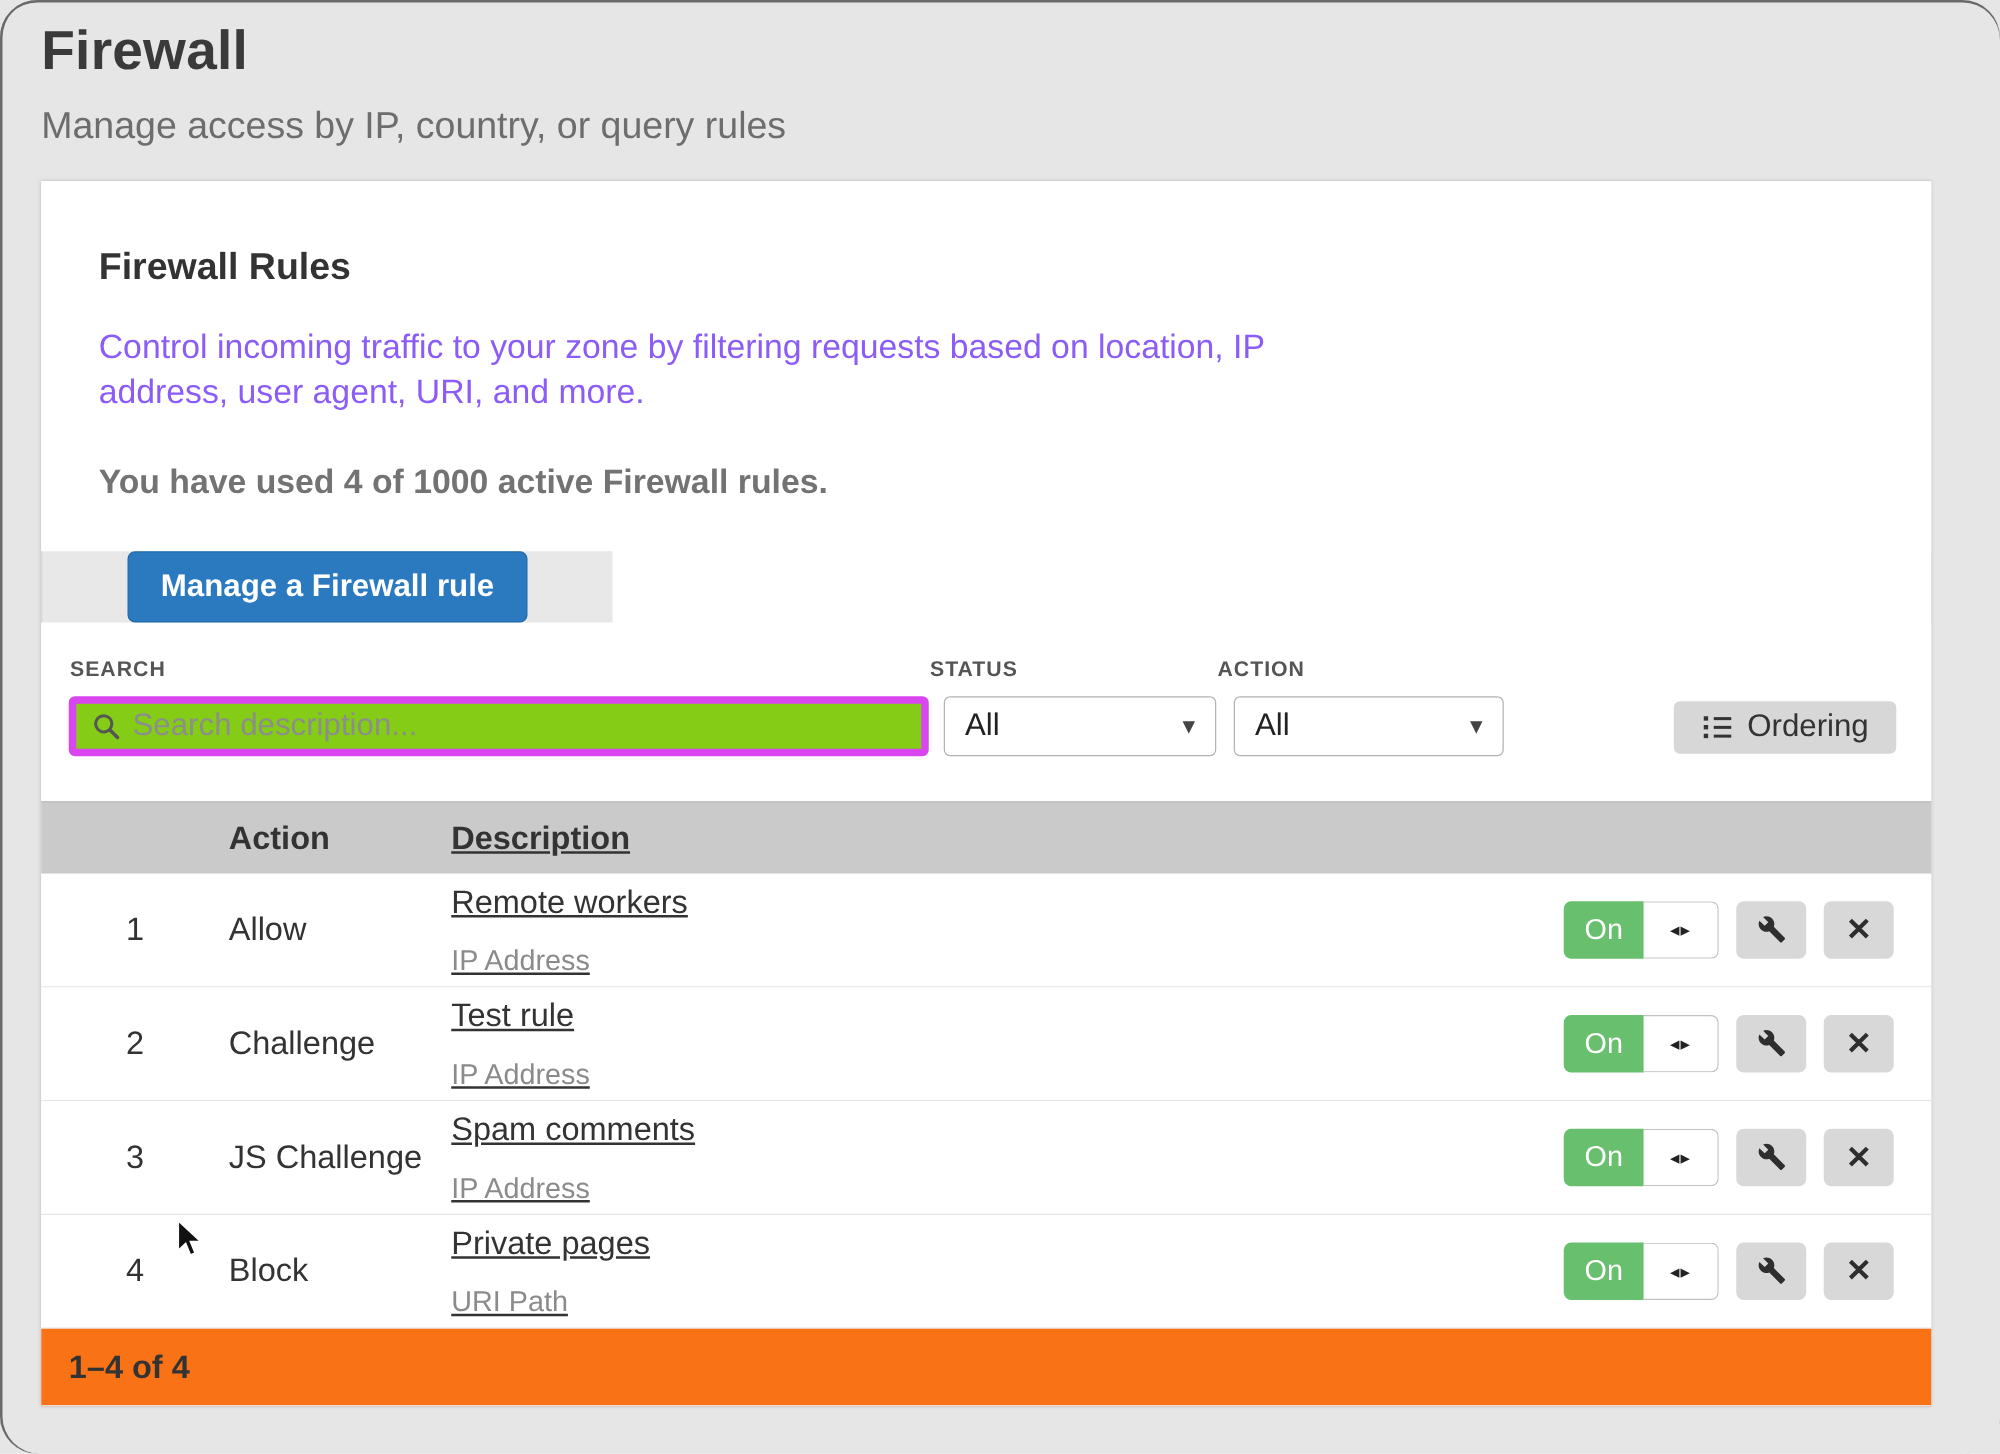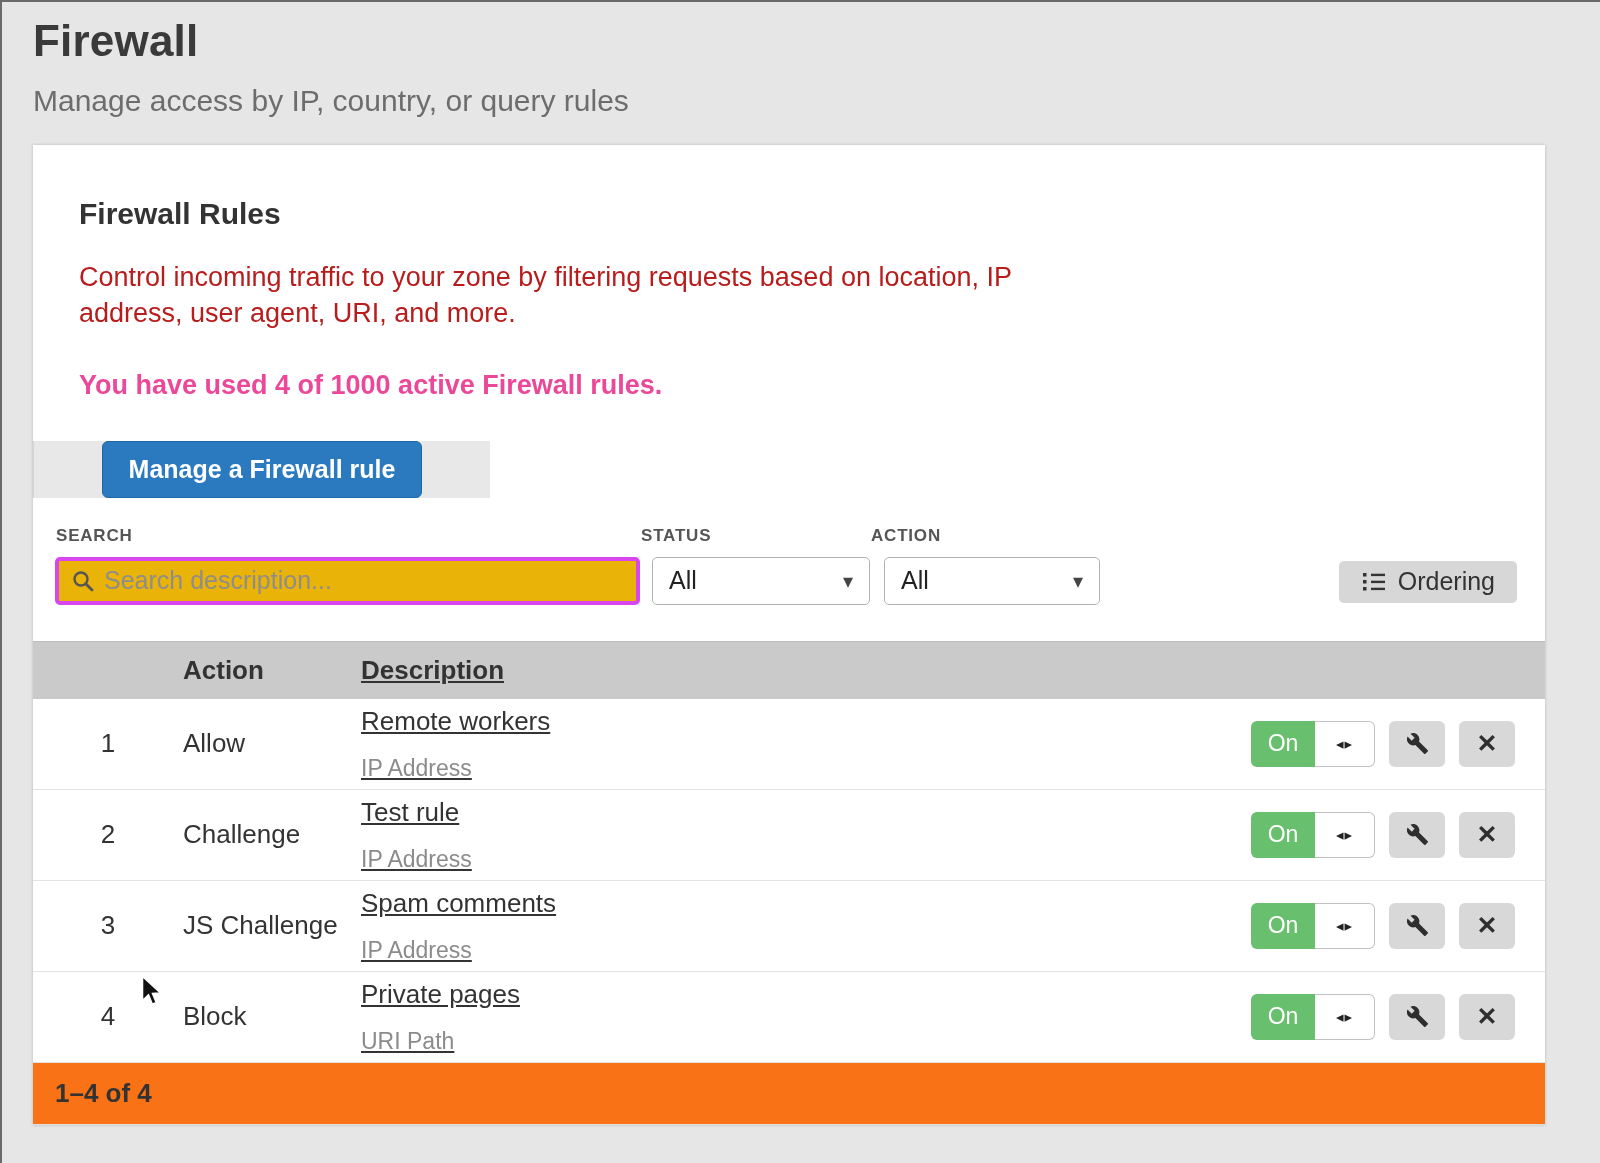--- a/index.html
+++ b/index.html
@@ -6,37 +6,38 @@
   html, body { width: 1600px; height: 1163px; overflow: hidden; }
   body {
     font-family: "Liberation Sans", sans-serif;
     background: #e6e6e6;
     color: #333;
   }
   .page {
     width: 1600px; height: 1163px;
     box-shadow: inset 0 2px 0 #6a6a6a, inset 2px 0 0 #6a6a6a;
     position: relative;
+    border-radius: 30px;
   }
   
   .page-header { padding: 16px 0 0 33px; }
   .page-title { font-size: 44px; font-weight: 600; color: #3a3a3a; letter-spacing: 0.2px; }
   .page-subtitle { font-size: 30px; color: #6d6d6d; margin-top: 18px; font-weight: 400; }
 
   
   .card {
     margin: 27px 55px 0 33px;
     background: #ffffff;
     box-shadow: 0 0 3px rgba(0,0,0,0.2);
   }
   .card-header { display: flex; min-height: 282px; flex-direction: column; }
   .card-header-main { flex: 1; padding: 52px 46px 40px 46px; background: #ffffff; }
   .card-heading { font-size: 30px; font-weight: 700; color: #333; margin-bottom: 28px; }
-  .card-description { font-size: 27px; line-height: 1.35; color: #b91c1c; max-width: 950px; }
-  .card-usage { font-size: 27px; font-weight: 700; color: #ec4899; margin-top: 38px; }
+  .card-description { font-size: 27px; line-height: 1.35; color: #8b5cf6; max-width: 950px; }
+  .card-usage { font-size: 27px; font-weight: 700; color: #737373; margin-top: 38px; }
   .card-header-side {
     width: 457px; background: #e8e8e8; border-left: 1px solid #d5d5d5;
     display: flex; align-items: center; justify-content: center;
   }
   .btn-primary {
     background: #2b7ac0; color: #ffffff; font-family: inherit;
     font-size: 25px; font-weight: 600; padding: 13px 26px;
     border: 1px solid #1f68a8; border-radius: 6px; cursor: pointer;
   }
 
@@ -44,22 +45,22 @@
   .filters {
     display: flex; align-items: flex-end;
     padding: 28px 28px 36px 22px; background: #fff; justify-content: center;
   }
   .filter { display: flex; flex-direction: column; }
   .filter-label {
     font-size: 17px; font-weight: 700; letter-spacing: 0.8px;
     color: #555; margin-bottom: 11px; margin-left: 1px;
   }
   .search-box {
-    width: 585px; height: 48px; border: 4px solid #d946ef; border-radius: 5px;
-    background: #eab308; display: flex; align-items: center; padding: 0 12px;
+    width: 688px; height: 48px; border: 6px solid #d946ef; border-radius: 5px;
+    background: #84cc16; display: flex; align-items: center; padding: 0 12px;
   }
   .search-box svg { flex: 0 0 auto; margin-right: 9px; }
   .search-box input {
     border: none; outline: none; flex: 1; font-family: inherit;
     font-size: 25px; color: #444; background: transparent;
   }
   .search-box input::placeholder { color: #8d8d8d; }
   .select-box {
     height: 48px; border: 1px solid #b3b3b3; border-radius: 5px; background: #fff;
     display: flex; align-items: center; justify-content: space-between;

